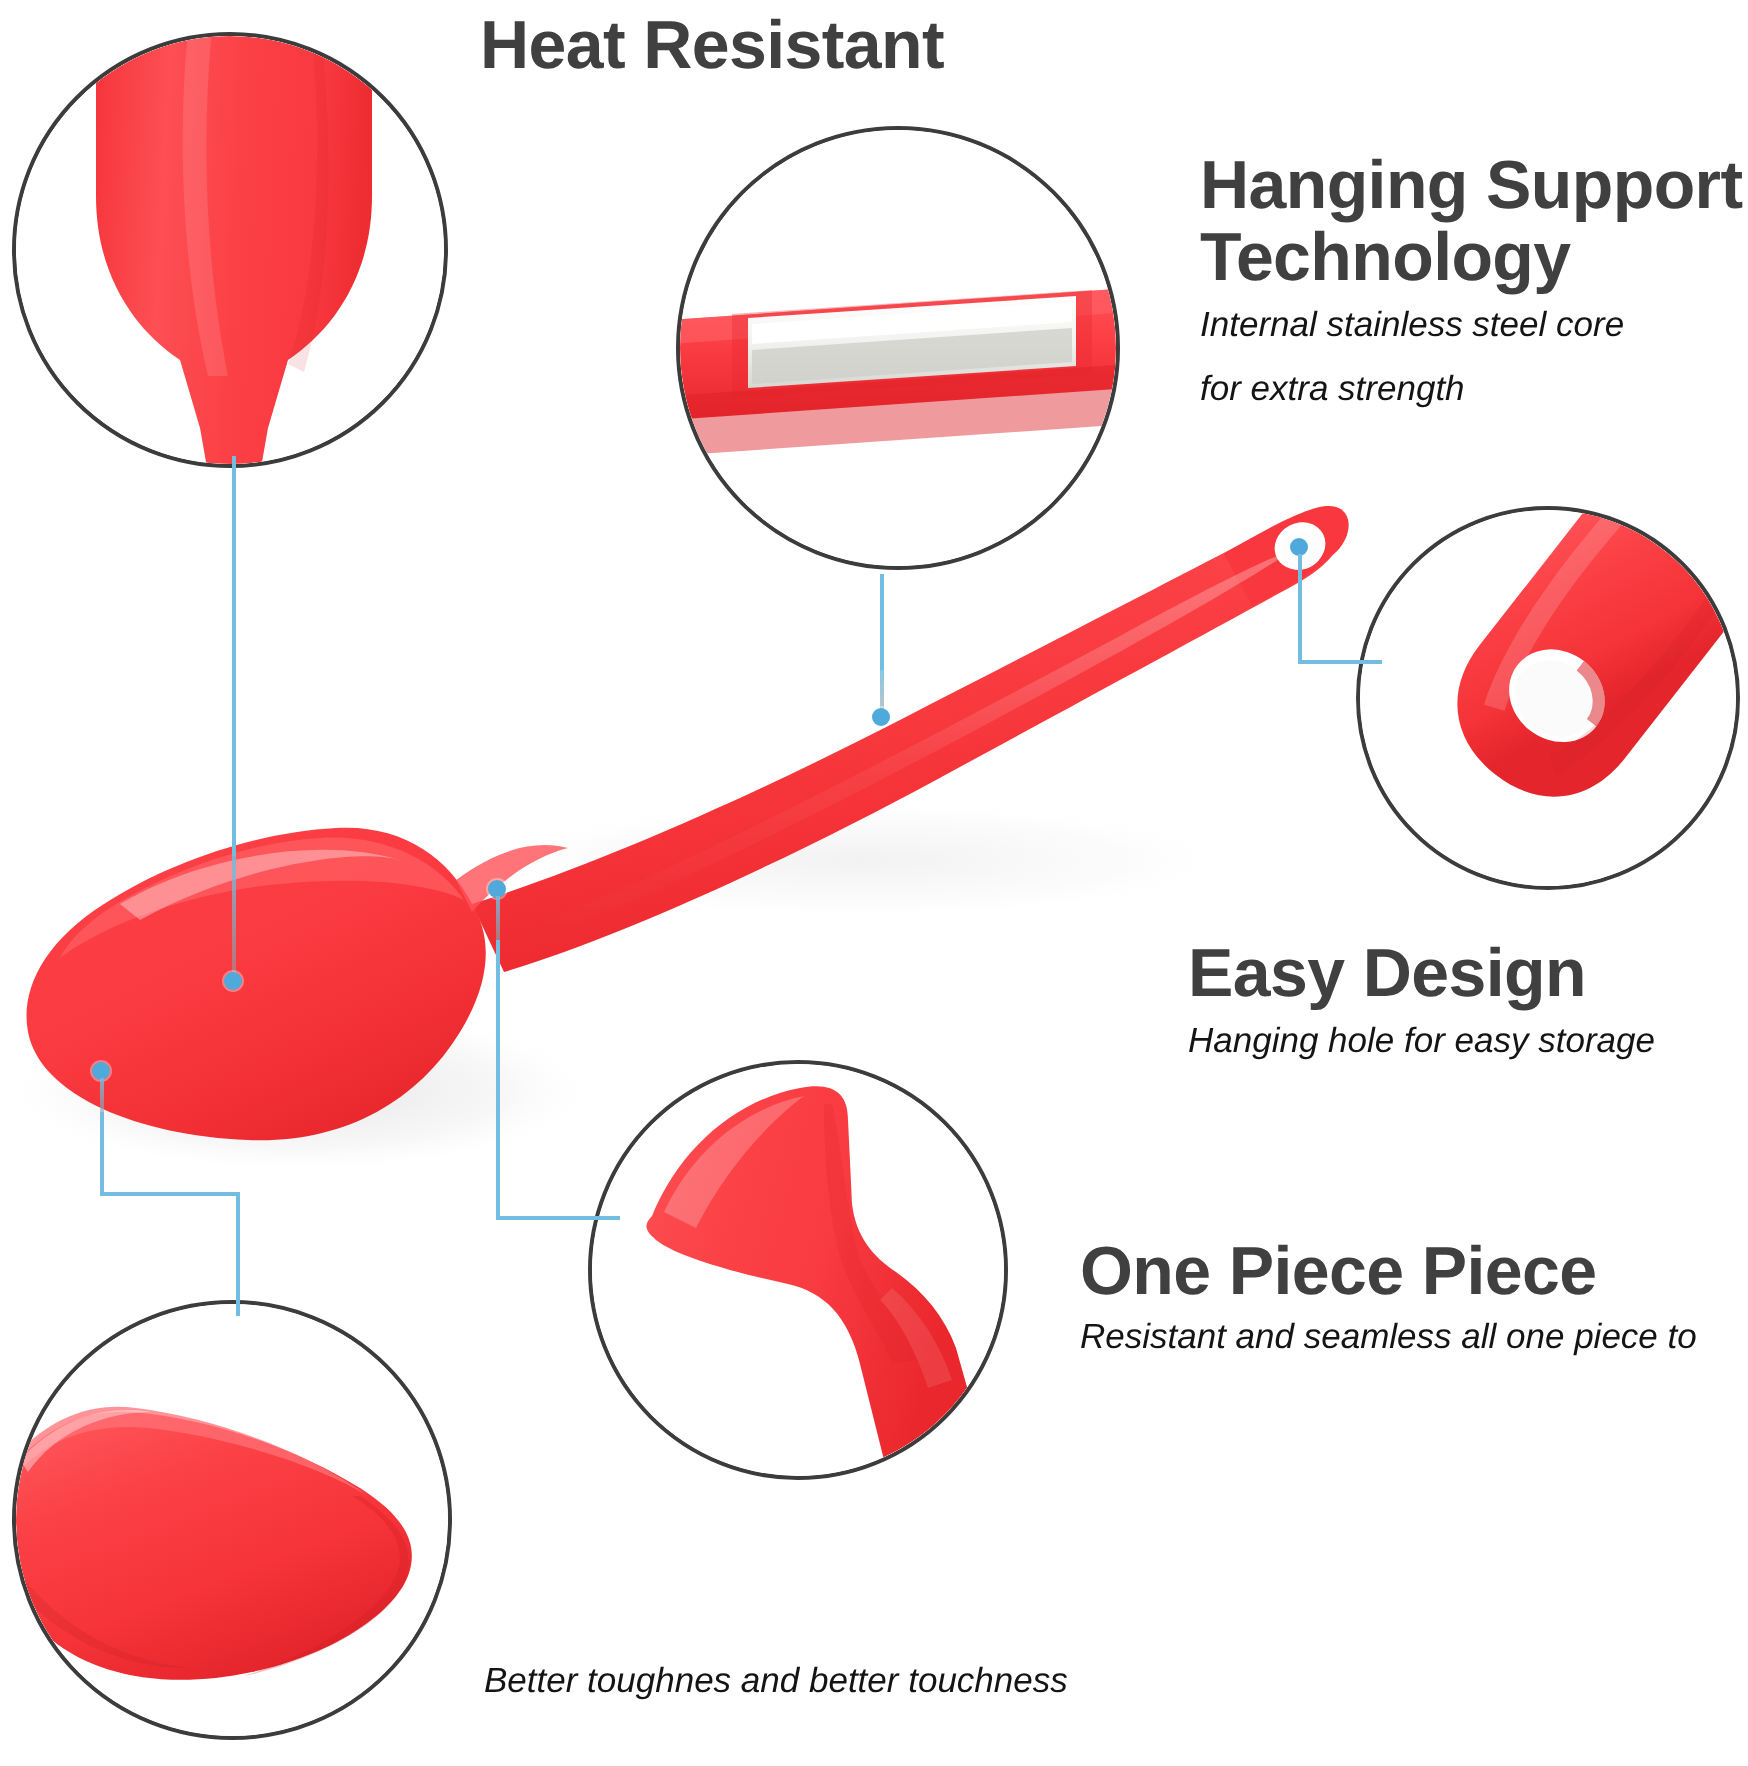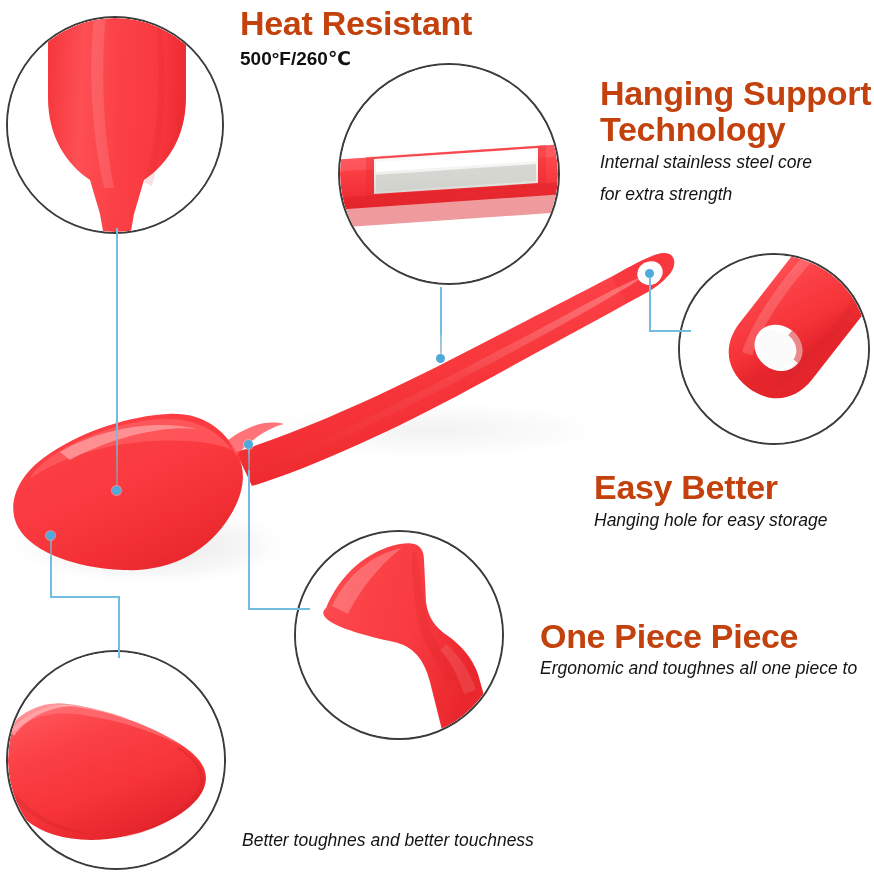--- a/index.html
+++ b/index.html
@@ -13,21 +13,21 @@
     width: 874px;
     height: 883px;
     background: #ffffff;
     overflow: hidden;
     font-family: "Liberation Sans", "DejaVu Sans", sans-serif;
   }
 
   
   .feat-title {
     position: absolute;
-    color: #c2410c;
+    color: #404040;
     font-weight: bold;
     font-size: 34px;
     line-height: 38px;
     letter-spacing: -0.3px;
     white-space: nowrap;
     font-family: "Liberation Sans", "DejaVu Sans", sans-serif;
   }
   .feat-title.two-line { white-space: normal; }
   .feat-sub {
     position: absolute;
@@ -306,28 +306,27 @@
   <div class="lead v" style="left:248px; top:470px; height:140px;"></div>
   <div class="lead h" style="left:248px; top:608px; width:62px;"></div>
 
   <div class="lead-dot" style="left:46px; top:531px;"></div>
   <div class="lead-fade" style="left:50px; top:539px; height:22px;"></div>
   <div class="lead v" style="left:50px; top:556px; height:42px;"></div>
   <div class="lead h" style="left:50px; top:596px; width:70px;"></div>
   <div class="lead v" style="left:118px; top:596px; height:62px;"></div>
 
   <div class="feat-title" style="left:240px; top:4px;">Heat Resistant</div>
-  <div class="feat-sub bold-temp" style="left:240px; top:44px;">500°F/260℃</div>
 
   <div class="feat-title two-line" style="left:600px; top:74px;">Hanging Support</div>
   <div class="feat-title two-line" style="left:600px; top:110px;">Technology</div>
   <div class="feat-sub" style="left:600px; top:147px;">Internal stainless steel core</div>
   <div class="feat-sub" style="left:600px; top:179px;">for extra strength</div>
 
-  <div class="feat-title" style="left:594px; top:468px;">Easy Better</div>
+  <div class="feat-title" style="left:594px; top:468px;">Easy Design</div>
   <div class="feat-sub" style="left:594px; top:505px;">Hanging hole for easy storage</div>
 
   <div class="feat-title" style="left:540px; top:617px;">One Piece Piece</div>
-  <div class="feat-sub" style="left:540px; top:653px;">Ergonomic and toughnes all one piece to</div>
+  <div class="feat-sub" style="left:540px; top:653px;">Resistant and seamless all one piece to</div>
 
   <div class="feat-sub" style="left:242px; top:825px;">Better toughnes and better touchness</div>
 
 </div>
 
 </body></html>

